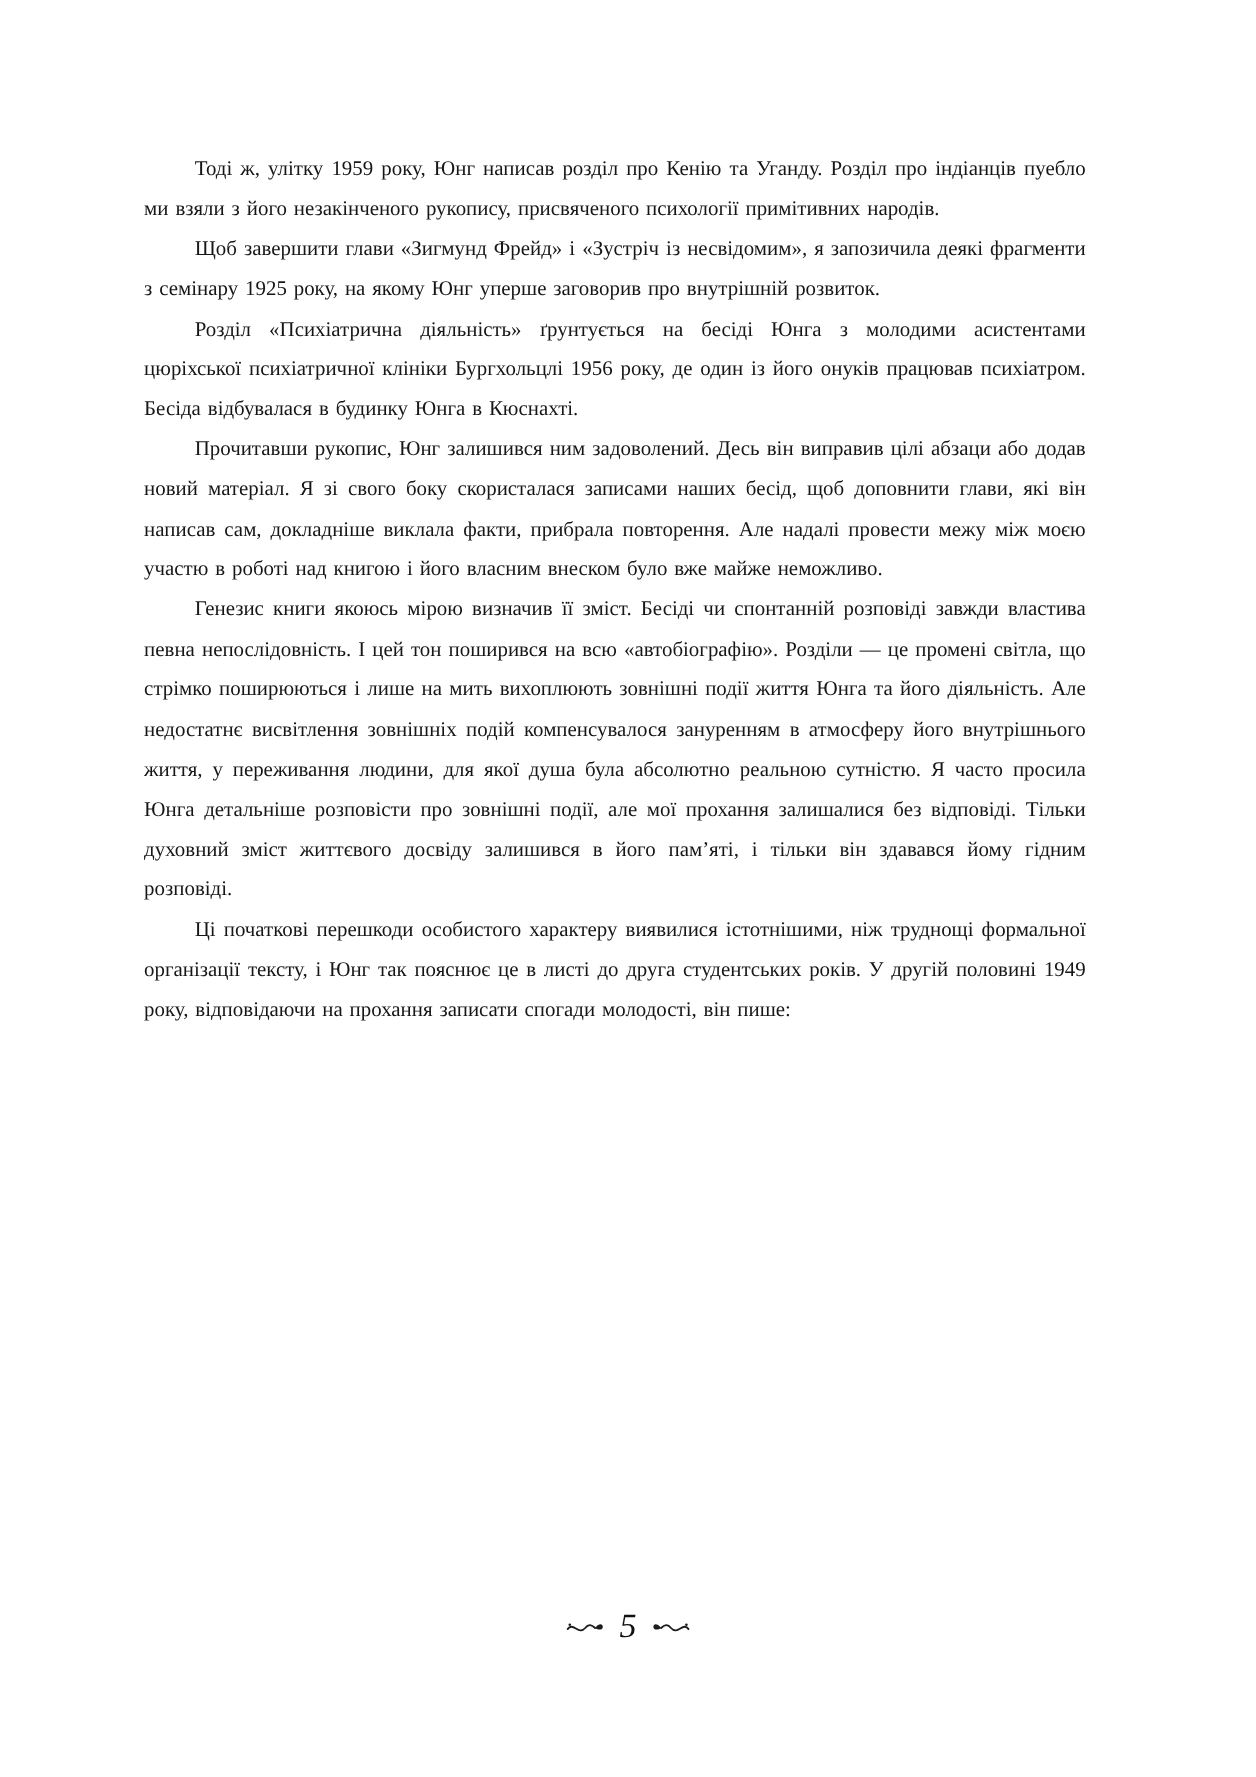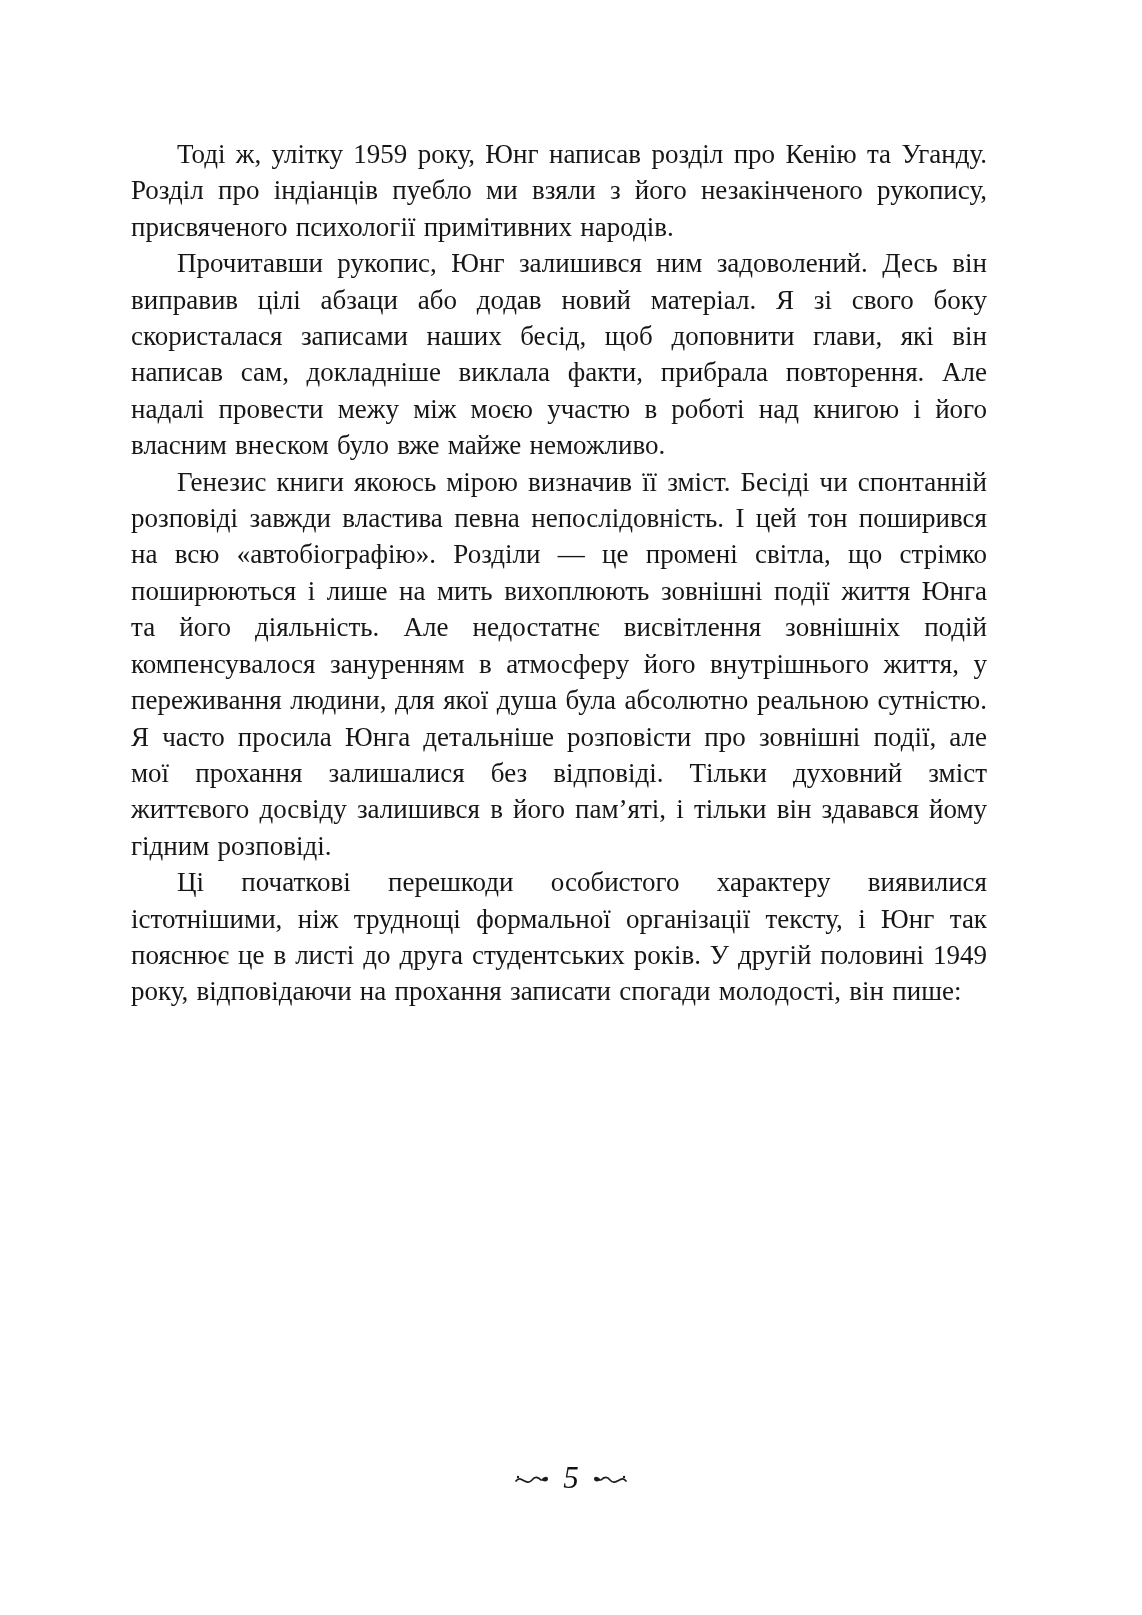--- a/index.html
+++ b/index.html
@@ -18,21 +18,21 @@
     position: absolute;
     inset: 0;
     background: #ffffff;
     overflow: hidden;
   }
   .text-block {
     position: absolute;
     left: 131px;
     top: 136px;
     width: 856px;
-    font-size: 27px;
+    font-size: 19px;
     line-height: 36.4px;
     text-align: justify;
     word-spacing: 1.5px;
   }
   .text-block p {
     margin: 0;
     text-indent: 46px;
   }
   .footer {
     position: absolute;
@@ -62,20 +62,22 @@
     transform: scaleX(-1);
   }
 </style>
 </head>
 <body>
 
 <div class="page">
 
   <div class="text-block">
     <p>Тоді ж, улітку 1959 року, Юнг написав розділ про Кенію та Уганду. Розділ про індіанців пуебло ми взяли з його незакінченого рукопису, присвяченого психології примітивних народів.</p>
+    <p>Щоб завершити глави «Зигмунд Фрейд» і «Зустріч із несвідомим», я запозичила деякі фрагменти з семінару 1925 року, на якому Юнг уперше заговорив про внутрішній розвиток.</p>
+    <p>Розділ «Психіатрична діяльність» ґрунтується на бесіді Юнга з молодими асистентами цюріхської психіатричної клініки Бургхольцлі 1956 року, де один із його онуків працював психіатром. Бесіда відбувалася в будинку Юнга в Кюснахті.</p>
     <p>Прочитавши рукопис, Юнг залишився ним задоволений. Десь він виправив цілі абзаци або додав новий матеріал. Я зі свого боку скористалася записами наших бесід, щоб доповнити глави, які він написав сам, докладніше виклала факти, прибрала повторення. Але надалі провести межу між моєю участю в роботі над книгою і його власним внеском було вже майже неможливо.</p>
     <p>Генезис книги якоюсь мірою визначив її зміст. Бесіді чи спонтанній розповіді завжди властива певна непослідовність. І цей тон поширився на всю «автобіографію». Розділи — це промені світла, що стрімко поширюються і лише на мить вихоплюють зовнішні події життя Юнга та його діяльність. Але недостатнє висвітлення зовнішніх подій компенсувалося зануренням в атмосферу його внутрішнього життя, у переживання людини, для якої душа була абсолютно реальною сутністю. Я часто просила Юнга детальніше розповісти про зовнішні події, але мої прохання залишалися без відповіді. Тільки духовний зміст життєвого досвіду залишився в його пам’яті, і тільки він здавався йому гідним розповіді.</p>
     <p>Ці початкові перешкоди особистого характеру виявилися істотнішими, ніж труднощі формальної організації тексту, і Юнг так пояснює це в листі до друга студентських років. У другій половині 1949 року, відповідаючи на прохання записати спогади молодості, він пише:</p>
   </div>
 
   <div class="footer">
     <span class="orn">
       <svg width="36" height="18" viewBox="0 0 36 18" xmlns="http://www.w3.org/2000/svg">
         <path d="M1 10 C6 3, 11 16, 17 9 C20 5, 23 6, 26 9" stroke="#1d1d1d" stroke-width="1.7" fill="none" stroke-linecap="round"></path>
         <path d="M26 9 c3.5 -4.5 7 -4 7 -1 c0 2.5 -3.5 3.5 -7 1 z" fill="#1d1d1d"></path>

